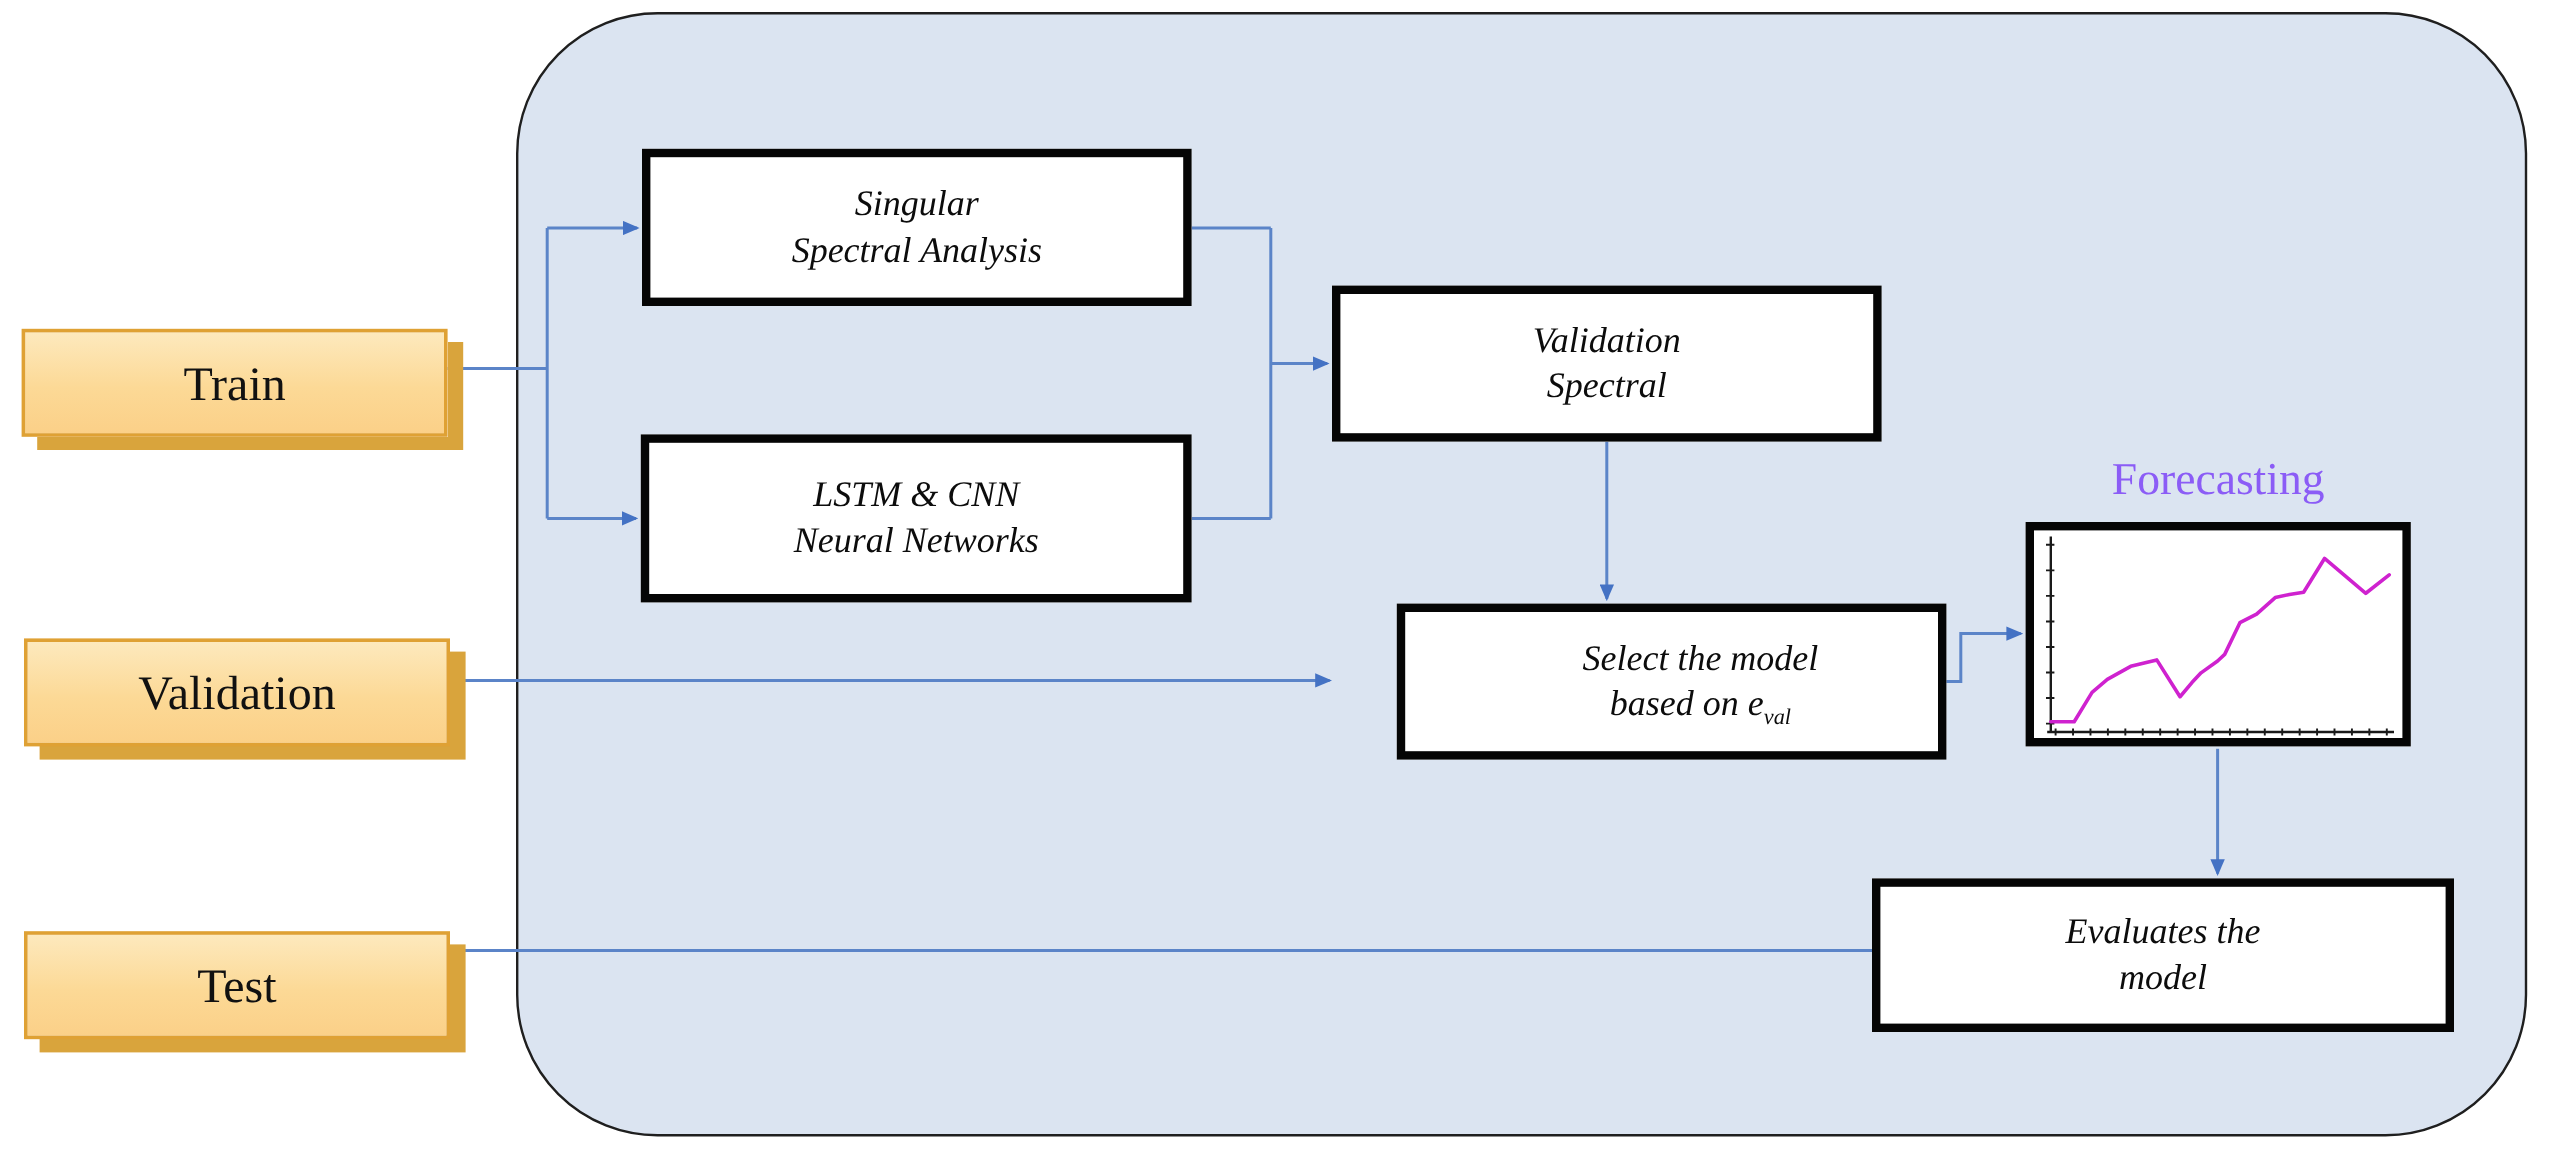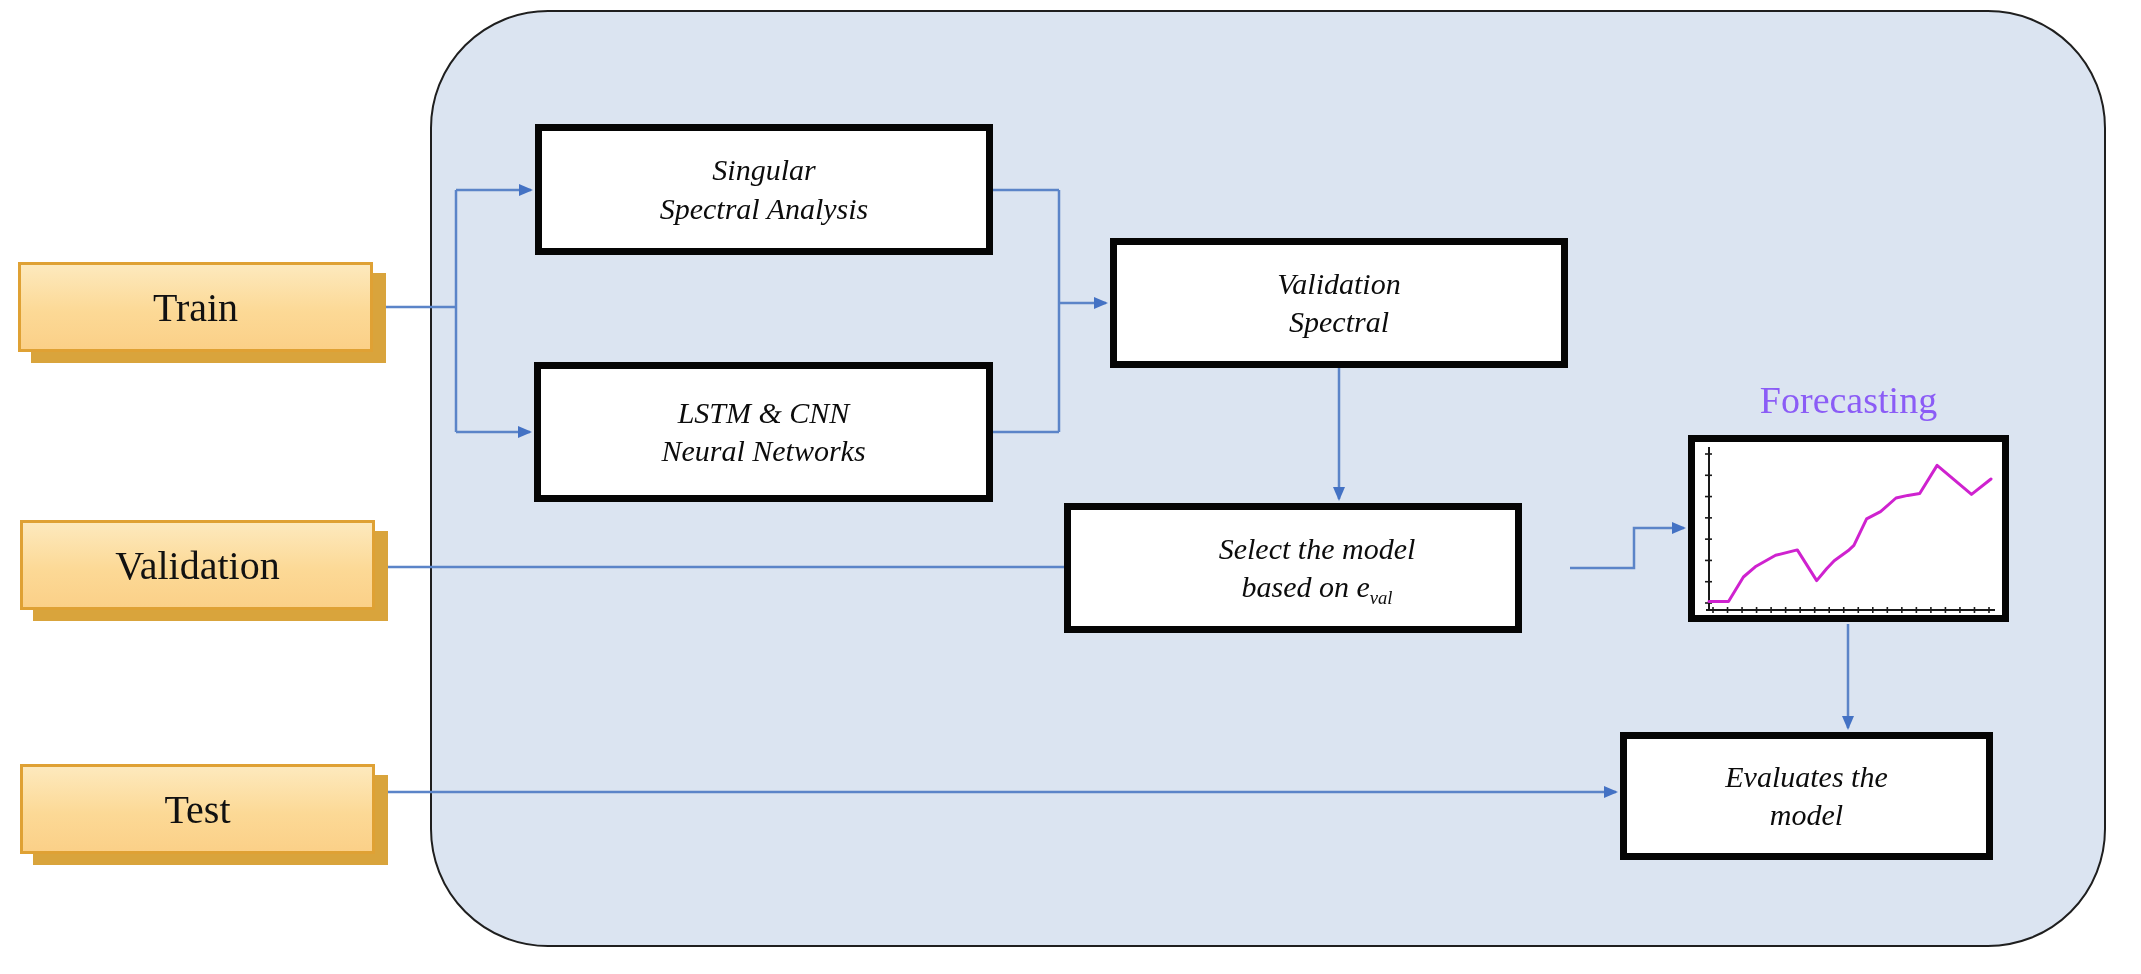--- a/index.html
+++ b/index.html
@@ -16,37 +16,37 @@
   
   svg.connectors{position:absolute;left:0;top:0;width:2141px;height:974px;}
 
   
   .input-box{
     position:absolute;width:355px;height:90px;
     background:linear-gradient(180deg,#fde9bd 0%,#fcd996 55%,#fbd088 100%);
     border:3px solid #dfa134;box-sizing:border-box;
     box-shadow:13px 11px 0 #d9a43c;
     display:flex;align-items:center;justify-content:center;
-    font-size:40px;color:#111;
+    font-size:40px;color:#111;margin-top:12px;
   }
   .input-train{left:18px;top:262px;}
   .input-validation{left:20px;top:520px;}
   .input-test{left:20px;top:764px;}
 
   
   .proc{
     position:absolute;background:#ffffff;border:7px solid #050505;box-sizing:border-box;
     display:flex;flex-direction:column;align-items:center;justify-content:center;
     font-style:italic;font-size:30px;line-height:1.28;color:#0c0c0c;text-align:center;
   }
   .proc-ssa{left:535px;top:124px;width:458px;height:131px;}
   .proc-nn{left:534px;top:362px;width:459px;height:140px;}
   .proc-vf{left:1110px;top:238px;width:458px;height:130px;}
-  .proc-select{left:1064px;top:503px;width:458px;height:130px;padding-left:48px;}
-  .proc-eval{left:1620px;top:732px;width:373px;height:128px;}
+  .proc-select{left:1164px;top:503px;width:458px;height:130px;padding-left:48px;}
+  .proc-eval{left:1560px;top:732px;width:485px;height:128px;}
   .proc sub{font-size:0.62em;font-style:italic;line-height:0;}
 
   
   .chart-title{
     position:absolute;left:1678px;top:378px;width:341px;height:42px;
     text-align:center;font-size:38px;color:#8b5cf6;
   }
   .chart-box{
     position:absolute;left:1688px;top:435px;width:321px;height:187px;
     background:#ffffff;border:7px solid #050505;box-sizing:border-box;

